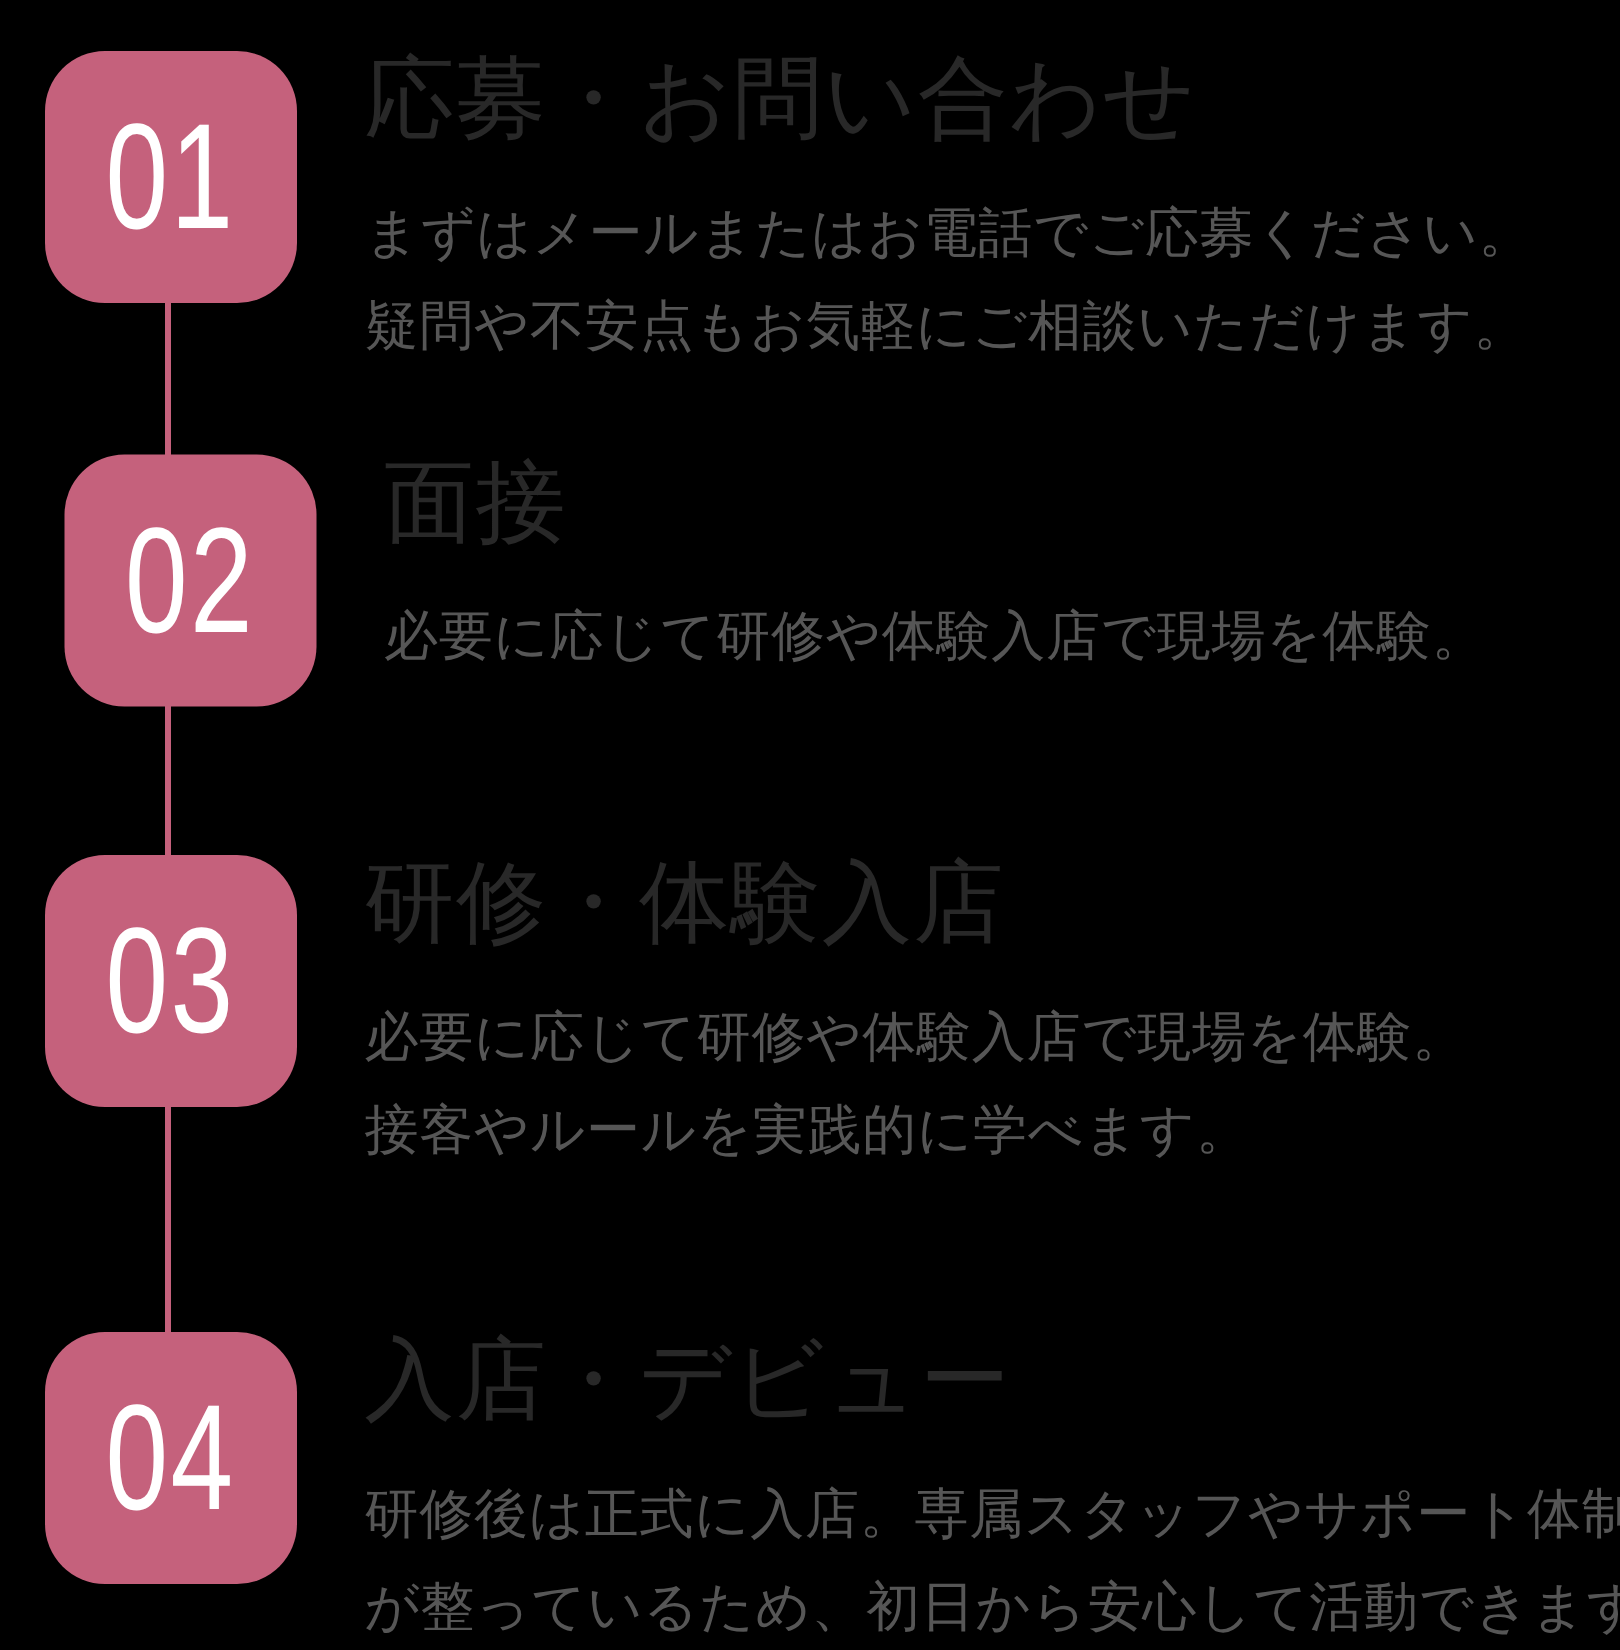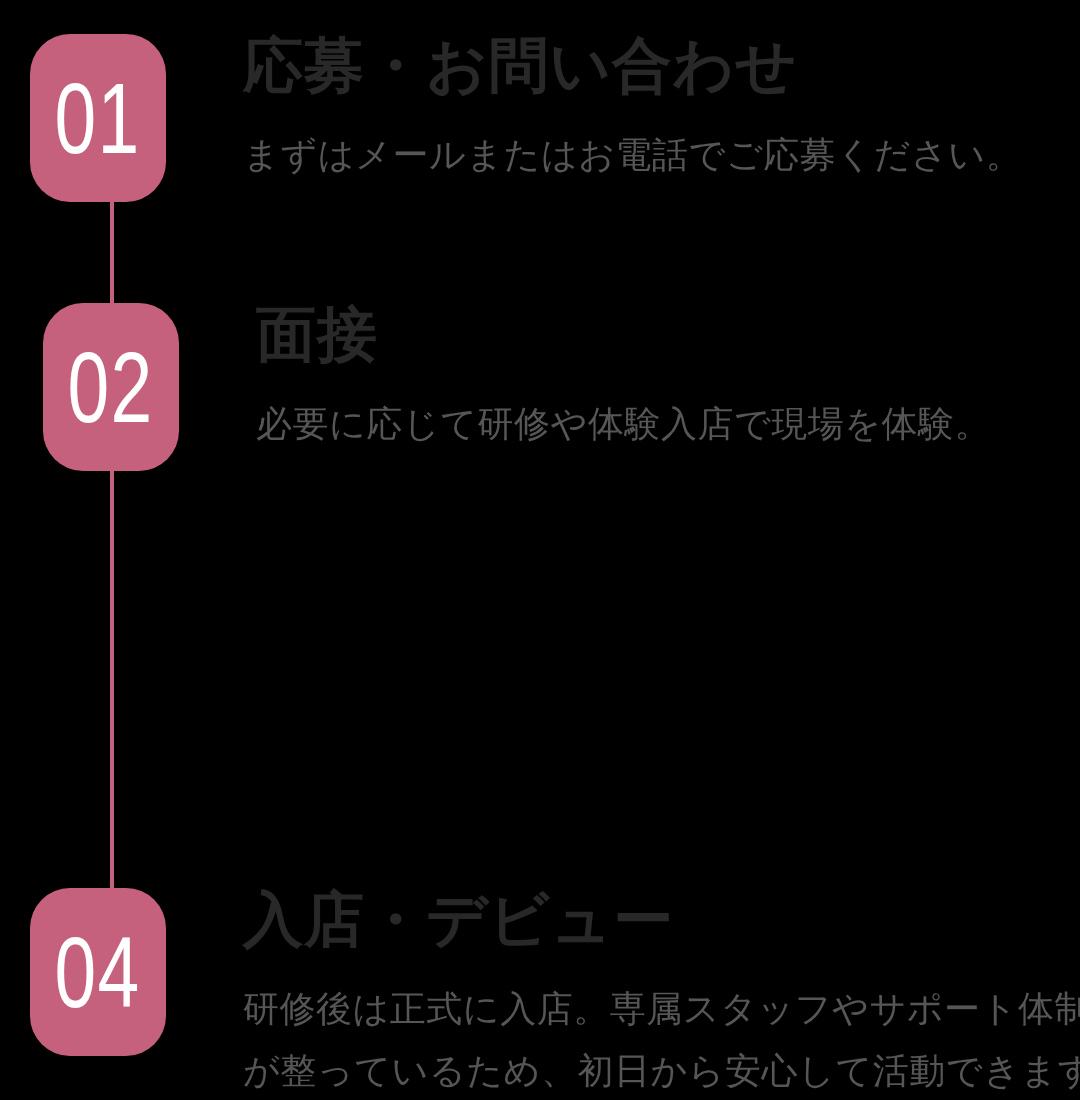--- a/index.html
+++ b/index.html
@@ -23,37 +23,37 @@
     width:4px;height:822px;
     background:var(--accent);
   }
   .step{position:absolute;left:0;width:1080px;height:168px;}
   .step-1{top:34px;}
   .step-2{top:303px;margin-left:13px;}
   .step-3{top:570px;}
   .step-4{top:888px;}
   .badge{
     position:absolute;left:30px;top:0;
-    width:136px;height:168px;
+    width:168px;height:168px;
     background:var(--accent);
     border-radius:40px;
     display:flex;align-items:center;justify-content:center;
   }
   .badge-number{
     color:var(--num);
     font-size:100px;
     font-weight:400;
     line-height:1;
     letter-spacing:2px;
     transform:scaleX(0.75);
   }
   .content{position:absolute;left:243px;top:0;width:837px;}
   .step-title{
     position:absolute;left:0;top:0;
-    font-size:60px;font-weight:700;
+    font-size:60px;font-weight:400;
     color:var(--heading);
     line-height:1.05;
     white-space:nowrap;
     letter-spacing:1px;
   }
   .step-body{
     position:absolute;left:0;top:90px;
     font-size:36px;font-weight:400;
     color:var(--body);
     line-height:62px;
@@ -69,36 +69,49 @@
   <div class="timeline-line"></div>
 
   <div class="step step-1">
     <div class="badge">
       <span class="badge-number">01</span>
     </div>
     <div class="content">
       <div class="step-title">応募・お問い合わせ</div>
       <div class="step-body">
         <div class="body-line">まずはメールまたはお電話でご応募ください。</div>
+        <div class="body-line">疑問や不安点もお気軽にご相談いただけます。</div>
       </div>
     </div>
   </div>
 
   <div class="step step-2">
     <div class="badge">
       <span class="badge-number">02</span>
     </div>
     <div class="content">
       <div class="step-title">面接</div>
       <div class="step-body">
         <div class="body-line">必要に応じて研修や体験入店で現場を体験。</div>
       </div>
     </div>
   </div>
 
+  <div class="step step-3">
+    <div class="badge">
+      <span class="badge-number">03</span>
+    </div>
+    <div class="content">
+      <div class="step-title">研修・体験入店</div>
+      <div class="step-body">
+        <div class="body-line">必要に応じて研修や体験入店で現場を体験。</div>
+        <div class="body-line">接客やルールを実践的に学べます。</div>
+      </div>
+    </div>
+  </div>
 
   <div class="step step-4">
     <div class="badge">
       <span class="badge-number">04</span>
     </div>
     <div class="content">
       <div class="step-title">入店・デビュー</div>
       <div class="step-body">
         <div class="body-line">研修後は正式に入店。専属スタッフやサポート体制</div>
         <div class="body-line">が整っているため、初日から安心して活動できます。</div>

